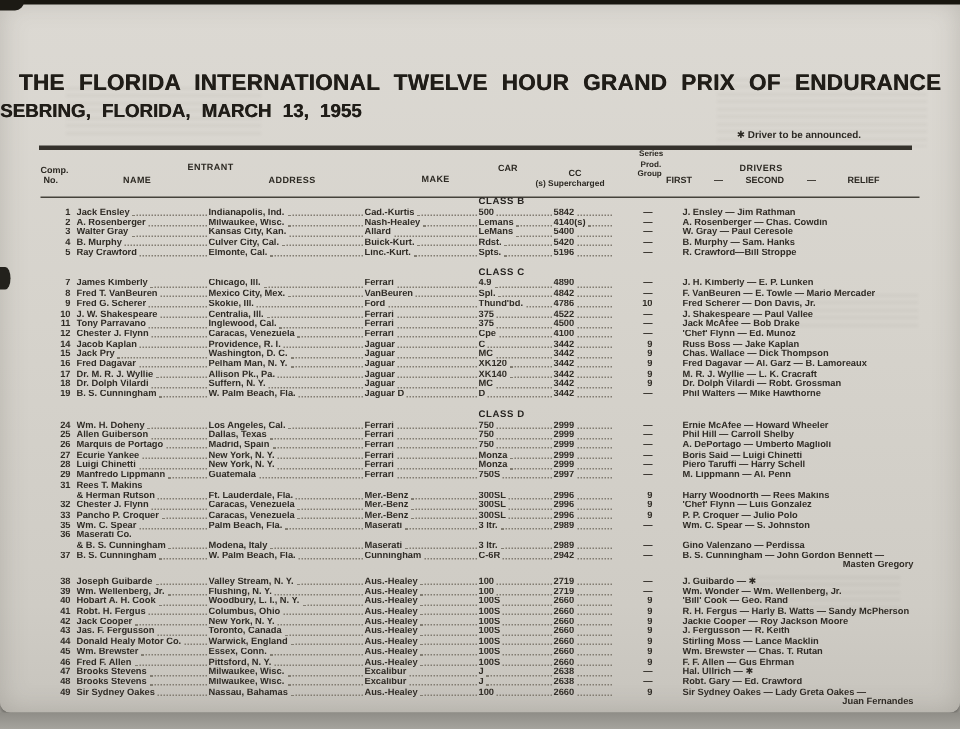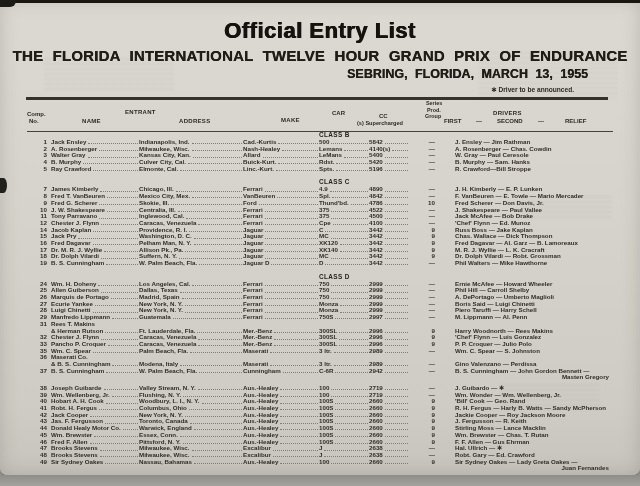--- a/index.html
+++ b/index.html
@@ -24,21 +24,21 @@
   .g2{left:478px;top:52px;width:140px;height:46px;}
   .g3{left:520px;top:196px;width:92px;height:22px;}
   .g4{left:500px;top:384px;width:100px;height:26px;}
 
   .title{position:absolute;left:0;top:18px;width:640px;text-align:center;
     font-size:22px;font-weight:bold;color:#16130e;letter-spacing:.5px;
     text-shadow:.5px 0 0 #16130e,-.3px 0 0 #16130e;}
   .sub1{position:absolute;left:0;top:47px;width:640px;text-align:center;
     font-size:15px;font-weight:bold;color:#201d18;word-spacing:5px;letter-spacing:.2px;
     text-shadow:.3px 0 0 #201d18;}
-  .sub2{position:absolute;left:0;top:67px;width:588px;text-align:right;
+  .sub2{position:absolute;left:0;top:67px;width:588px;text-align:left;
     font-size:12.5px;font-weight:bold;color:#201d18;word-spacing:4px;
     text-shadow:.3px 0 0 #201d18;}
   .footnote{position:absolute;right:66px;top:86px;font-size:6.6px;font-weight:bold;color:#2c2923;}
 
   .thickrule{position:absolute;left:26px;top:97px;width:582px;height:2.6px;background:#35322c;}
   .colheads{position:absolute;left:27px;top:100px;width:586px;height:31px;
     border-bottom:1px solid #45423b;font-size:6px;font-weight:bold;color:#2c2923;}
   .colheads span{position:absolute;white-space:nowrap;}
   .h-comp1{left:0;top:11px;} .h-comp2{left:2px;top:18px;}
   .h-name{left:55px;top:18px;letter-spacing:.3px;}
@@ -83,21 +83,20 @@
 </head>
 <body>
 
 <div class="stage">
   <div class="paper">
     <div class="ghost g1"></div>
     <div class="ghost g2"></div>
     <div class="ghost g3"></div>
     <div class="ghost g4"></div>
 
-    <div class="title">Official Entry List</div>
     <div class="sub1">THE FLORIDA INTERNATIONAL TWELVE HOUR GRAND PRIX OF ENDURANCE</div>
     <div class="sub2">SEBRING, FLORIDA, MARCH 13, 1955</div>
     <div class="footnote">✱ Driver to be announced.</div>
 
     <div class="thickrule"></div>
 
     <div class="colheads">
       <span class="h-comp1">Comp.</span>
       <span class="h-comp2">No.</span>
       <span class="h-name">NAME</span>

